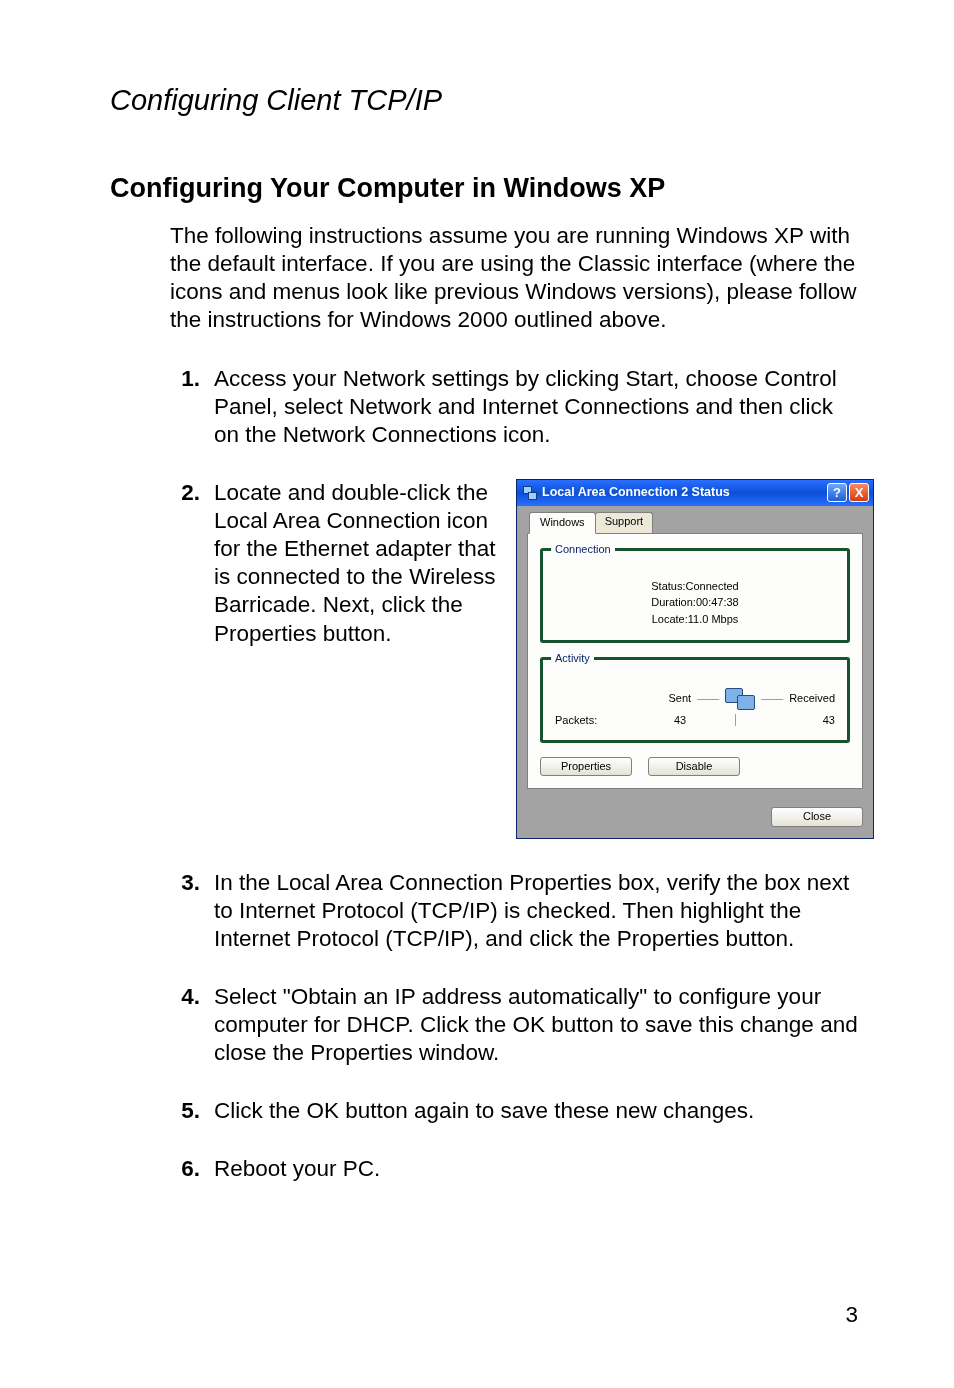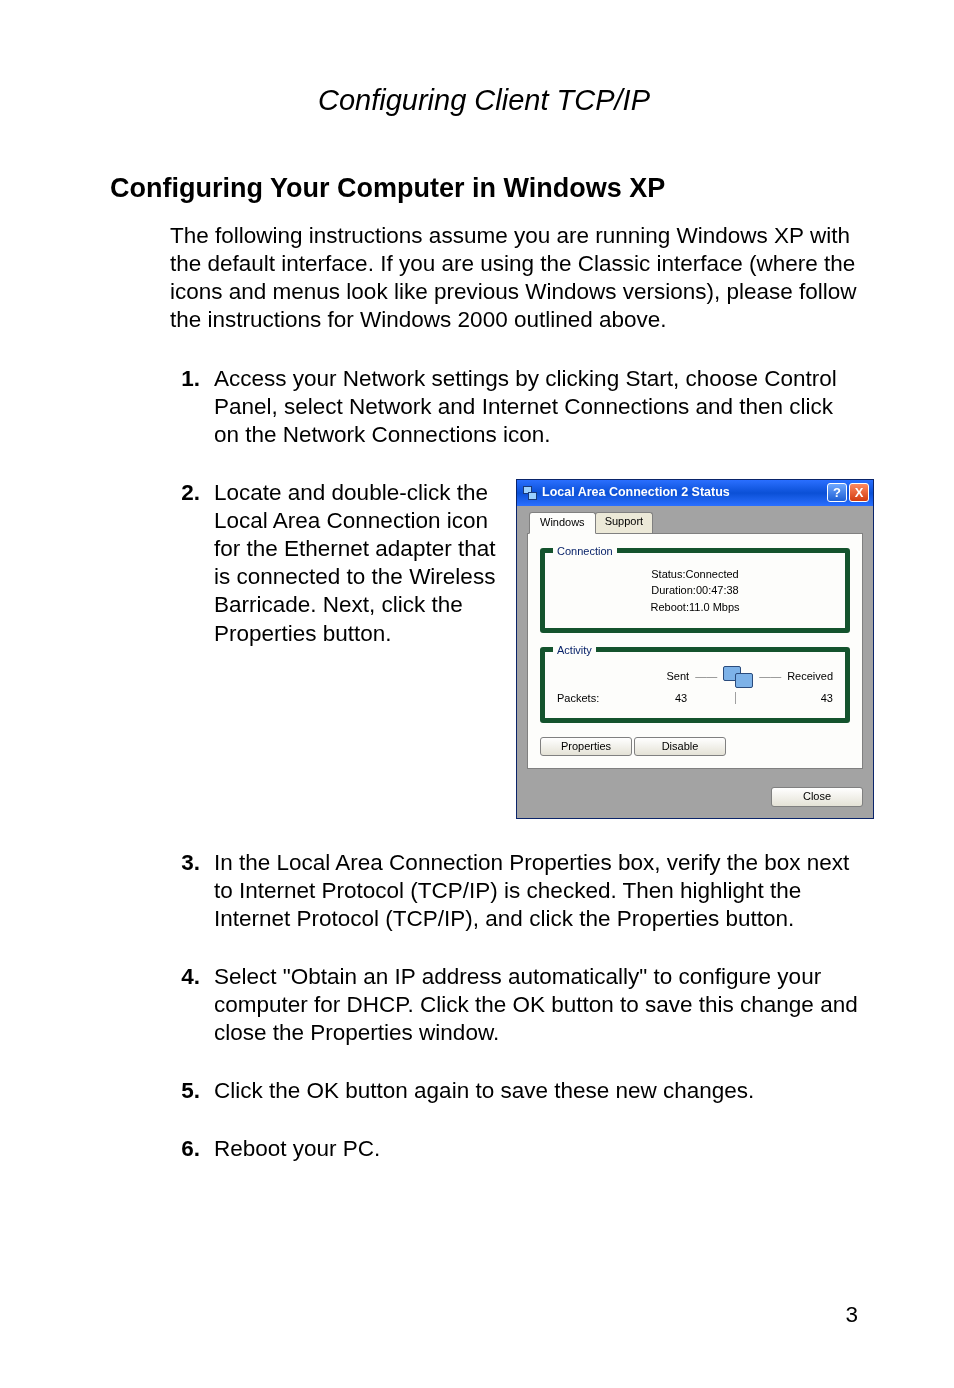--- a/index.html
+++ b/index.html
@@ -13,21 +13,21 @@
   .page {
     width: 954px;
     min-height: 1388px;
     box-sizing: border-box;
     padding: 84px 96px 60px 110px;
     position: relative;
   }
   .running-head {
     font-style: italic;
     font-size: 29px;
-    text-align: center;
+    text-align: left;
     margin-bottom: 56px;
   }
   .section-head {
     font-weight: bold;
     font-size: 27px;
     margin-bottom: 18px;
   }
   .intro {
     font-size: 22.5px;
     line-height: 1.25;
@@ -130,23 +130,23 @@
   }
   .xp-tab.active { background:#fdfdfb; z-index:2; padding:3px 10px; border-bottom:1px solid #fdfdfb; }
   .xp-panel {
     border:1px solid #808080;
     background:#fdfdfb;
     padding:14px 12px 12px 12px;
     position:relative;
     z-index:1;
   }
   .xp-group {
-    border:5px solid #14532d;
+    border:3px solid #14532d;
     border-radius:3px;
-    padding:12px 12px 10px 12px;
+    padding:26px 12px 10px 12px;
     margin-bottom:14px;
     position:relative;
   }
   .xp-group-legend {
     position:absolute; top:-8px; left:8px;
     background:#fdfdfb; padding:0 4px;
     font-size:11px; color:#0a246a;
   }
   .kv { display:flex; justify-content:center; font-size:11px; color:#000; margin:3px 0; }
   .activity-row {
@@ -168,21 +168,21 @@
     display:inline-block;
     min-width:70px;
     font-size:11px;
     text-align:center;
     padding:2px 10px;
     border:1px solid #808080;
     background:linear-gradient(180deg,#fff,#e4e2d6);
     border-radius:3px;
     color:#000;
   }
-  .btn-row { display:flex; gap:2px; }
+  .btn-row { display:flex; gap:16px; }
   .close-row { text-align:right; margin-top:10px; }
   .page-number {
     position: absolute;
     right: 96px;
     bottom: 60px;
     font-size: 22.5px;
   }
 </style>
 </head>
 <body>
@@ -233,21 +233,21 @@
                   <div class="xp-group-legend">Connection</div>
                   <div class="kv">
                     <span>Status:</span>
                     <span>Connected</span>
                   </div>
                   <div class="kv">
                     <span>Duration:</span>
                     <span>00:47:38</span>
                   </div>
                   <div class="kv">
-                    <span>Reboot:</span>
+                    <span>Locate:</span>
                     <span>11.0 Mbps</span>
                   </div>
                 </div>
 
                 <div class="xp-group">
                   <div class="xp-group-legend">Activity</div>
                   <div class="activity-row" style="margin-bottom:4px;">
                     <span style="flex:1;"></span>
                     <span class="act-icon-area">
                       <span>Sent</span>

